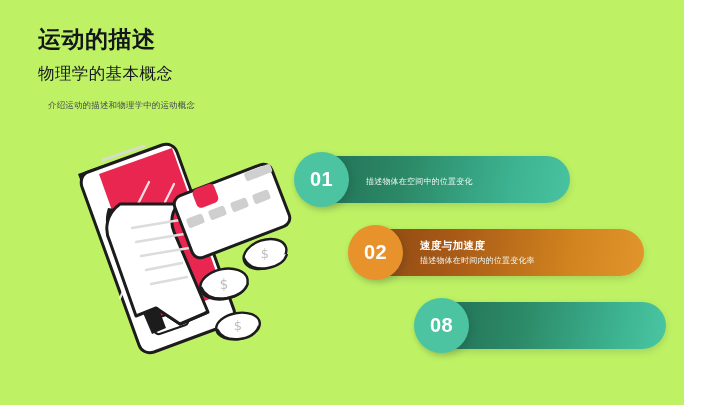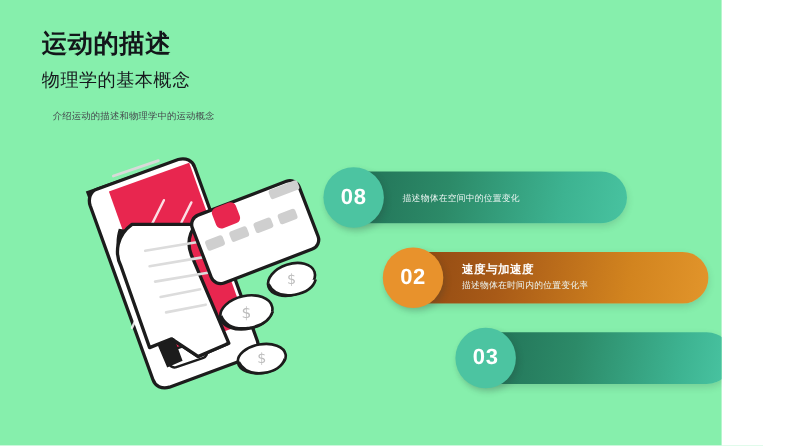--- a/index.html
+++ b/index.html
@@ -4,23 +4,24 @@
 <style>
   html, body {
     margin: 0;
     padding: 0;
     background: #ffffff;
   }
   #slide {
     position: relative;
     width: 656px;
     height: 405px;
-    background: #86efac;
+    background: #bef264;
     overflow: hidden;
     font-family: "Liberation Sans", "DejaVu Sans", sans-serif;
+    padding-left: 28px;
   }
 
   
   #header {
     position: absolute;
     left: 38px;
     top: 26px;
     width: 420px;
   }
   #title {
@@ -193,31 +194,31 @@
         <text x="176" y="151" font-family="DejaVu Sans, sans-serif" font-size="14" fill="#bdbdbd" stroke="none" text-anchor="middle">$</text>
 
         <ellipse cx="190" cy="188" rx="22" ry="13" transform="rotate(-10 190 188)"></ellipse>
         <path d="M169 191 q6 12 23 10 q15 -2 19 -13" fill="#ffffff"></path>
         <text x="190" y="192" font-family="DejaVu Sans, sans-serif" font-size="13" fill="#bdbdbd" stroke="none" text-anchor="middle">$</text>
       </g>
     </svg>
   </div>
 
   <div class="card card-1">
-    <div class="badge badge-green">08</div>
+    <div class="badge badge-green">01</div>
     <div class="card-text">
       <div class="card-desc">描述物体在空间中的位置变化</div>
     </div>
   </div>
 
   <div class="card card-2">
     <div class="badge badge-orange">02</div>
     <div class="card-text">
       <div class="card-title">速度与加速度</div>
       <div class="card-desc">描述物体在时间内的位置变化率</div>
     </div>
   </div>
 
   <div class="card card-3">
-    <div class="badge badge-green">03</div>
+    <div class="badge badge-green">08</div>
   </div>
 
 </div>
 
 </body></html>

